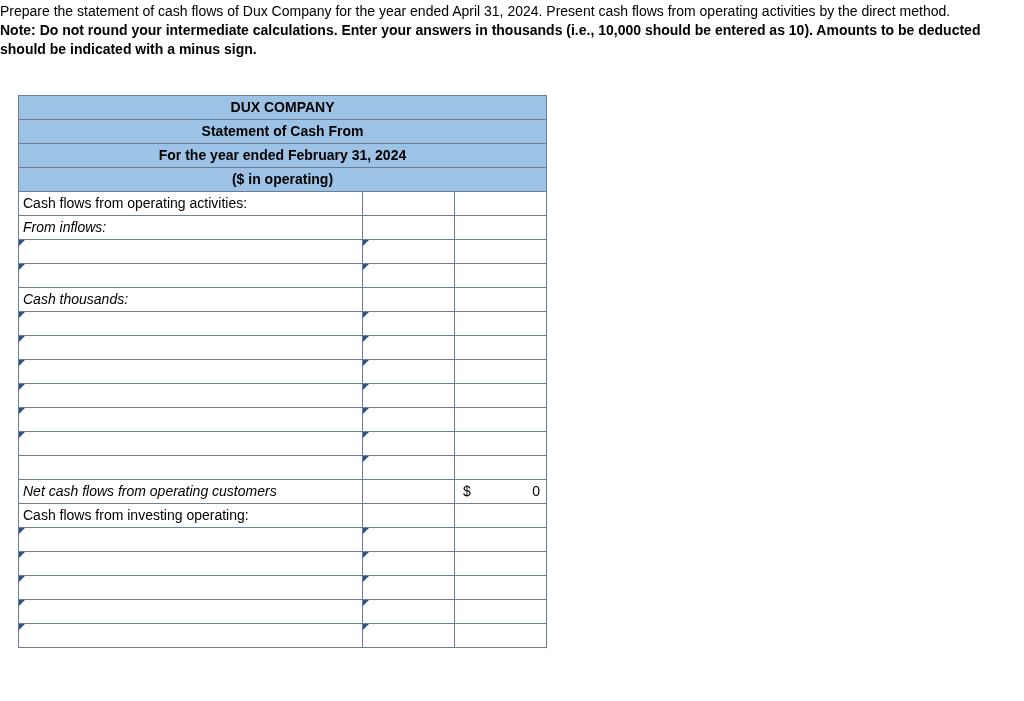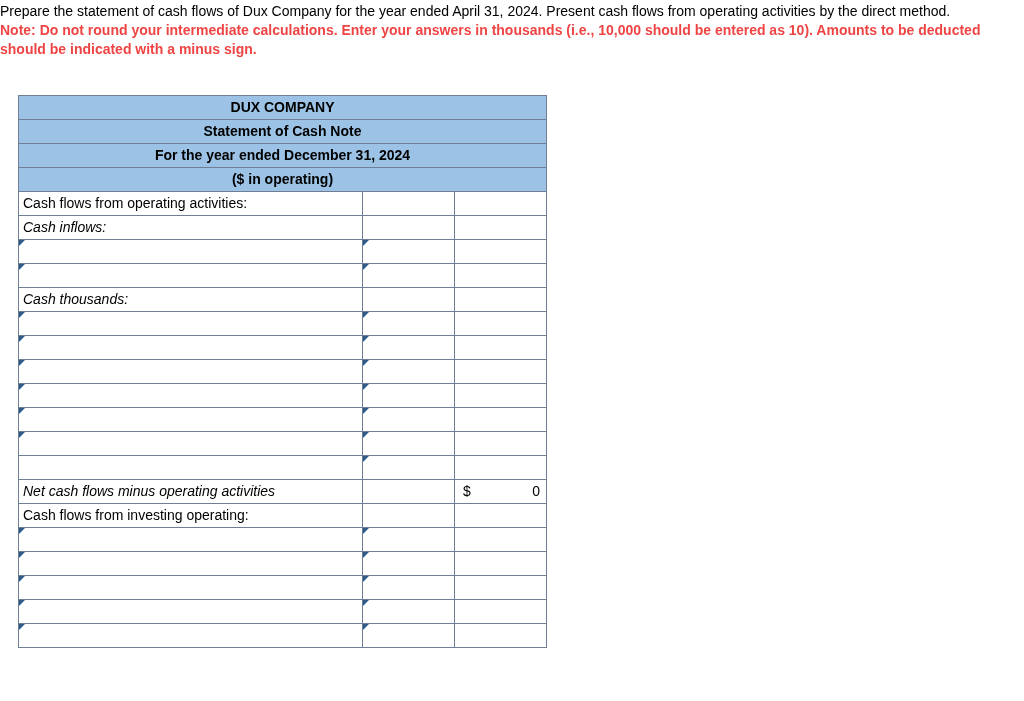--- a/index.html
+++ b/index.html
@@ -10,21 +10,21 @@
     font-size: 14px;
     color: #000;
     background: #fff;
     width: 1024px;
   }
   .instructions {
     padding: 2px 0 8px 0;
     line-height: 1.35;
   }
   .note-red {
-    color: #ef4444;
+    color: #000000;
     font-weight: bold;
   }
   .worksheet {
     margin: 28px 0 0 18px;
   }
   table.cf {
     border-collapse: collapse;
     table-layout: fixed;
     border-radius: 32px;
   }
@@ -85,36 +85,36 @@
     <col class="col-a">
         <col class="col-b">
         <col class="col-c">
   </colgroup>
 
   <tbody>
         <tr>
           <td class="hdr" colspan="3">DUX COMPANY</td>
         </tr>
   <tr>
-          <td class="hdr" colspan="3">Statement of Cash Note</td>
-        </tr>
-  <tr>
-          <td class="hdr" colspan="3">For the year ended December 31, 2024</td>
+          <td class="hdr" colspan="3">Statement of Cash From</td>
+        </tr>
+  <tr>
+          <td class="hdr" colspan="3">For the year ended February 31, 2024</td>
         </tr>
   <tr>
           <td class="hdr" colspan="3">($ in operating)</td>
         </tr>
 
   <tr>
     <td class="plain-left">Cash flows from operating activities:</td>
     <td></td>
     <td></td>
   </tr>
   <tr>
-    <td class="plain-left italic">Cash inflows:</td>
+    <td class="plain-left italic">From inflows:</td>
     <td></td>
     <td></td>
   </tr>
   <tr>
     <td class="dd-left"></td>
     <td class="dd-right"></td>
     <td></td>
   </tr>
   <tr>
     <td class="dd-left"></td>
@@ -157,21 +157,21 @@
     <td class="dd-right"></td>
     <td></td>
   </tr>
   <tr>
     <td></td>
     <td class="dd-right"></td>
     <td></td>
   </tr>
 
   <tr>
-    <td class="plain-left italic">Net cash flows minus operating activities</td>
+    <td class="plain-left italic">Net cash flows from operating customers</td>
     <td></td>
     <td class="money">
       <span class="sym">$</span><span>0</span>
     </td>
   </tr>
 
   <tr>
     <td class="plain-left">Cash flows from investing operating:</td>
     <td></td>
     <td></td>

